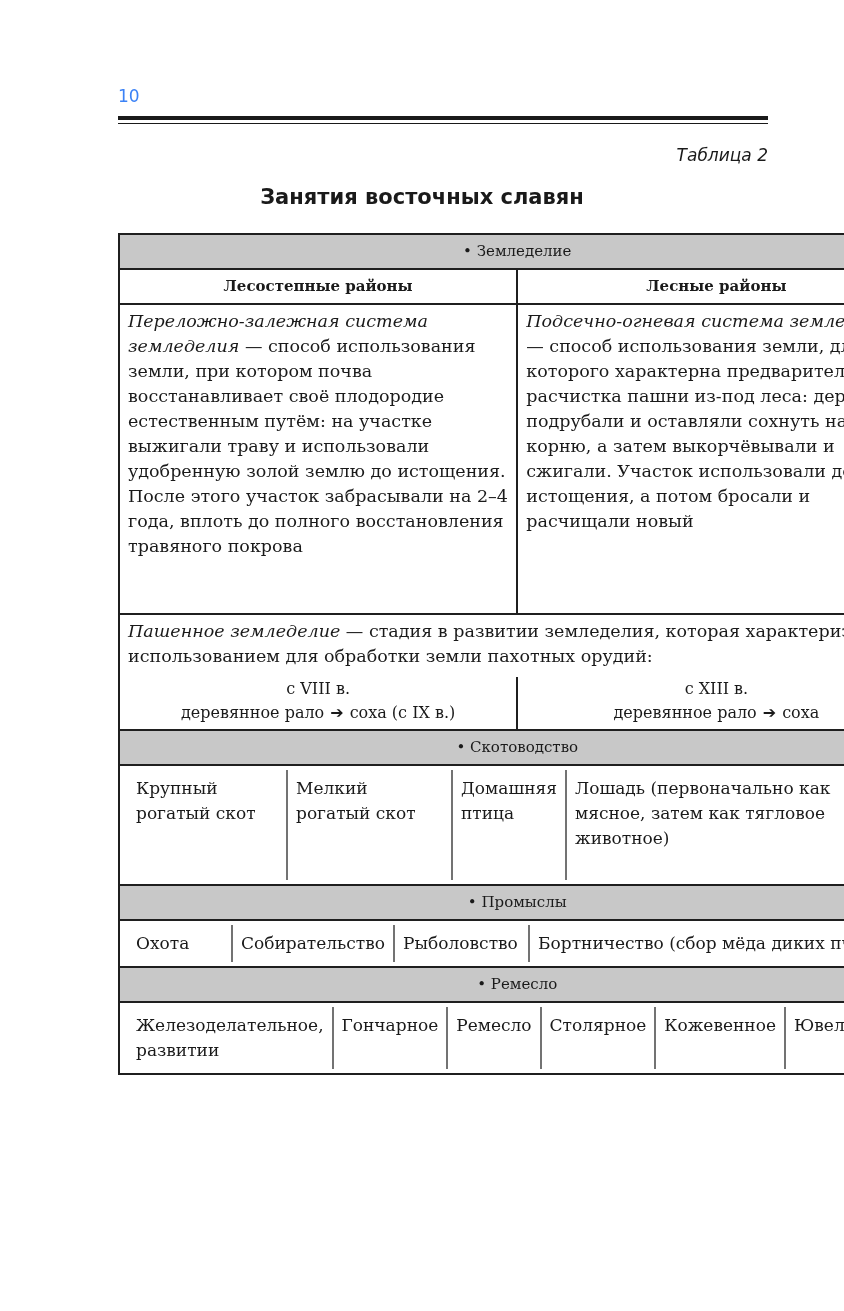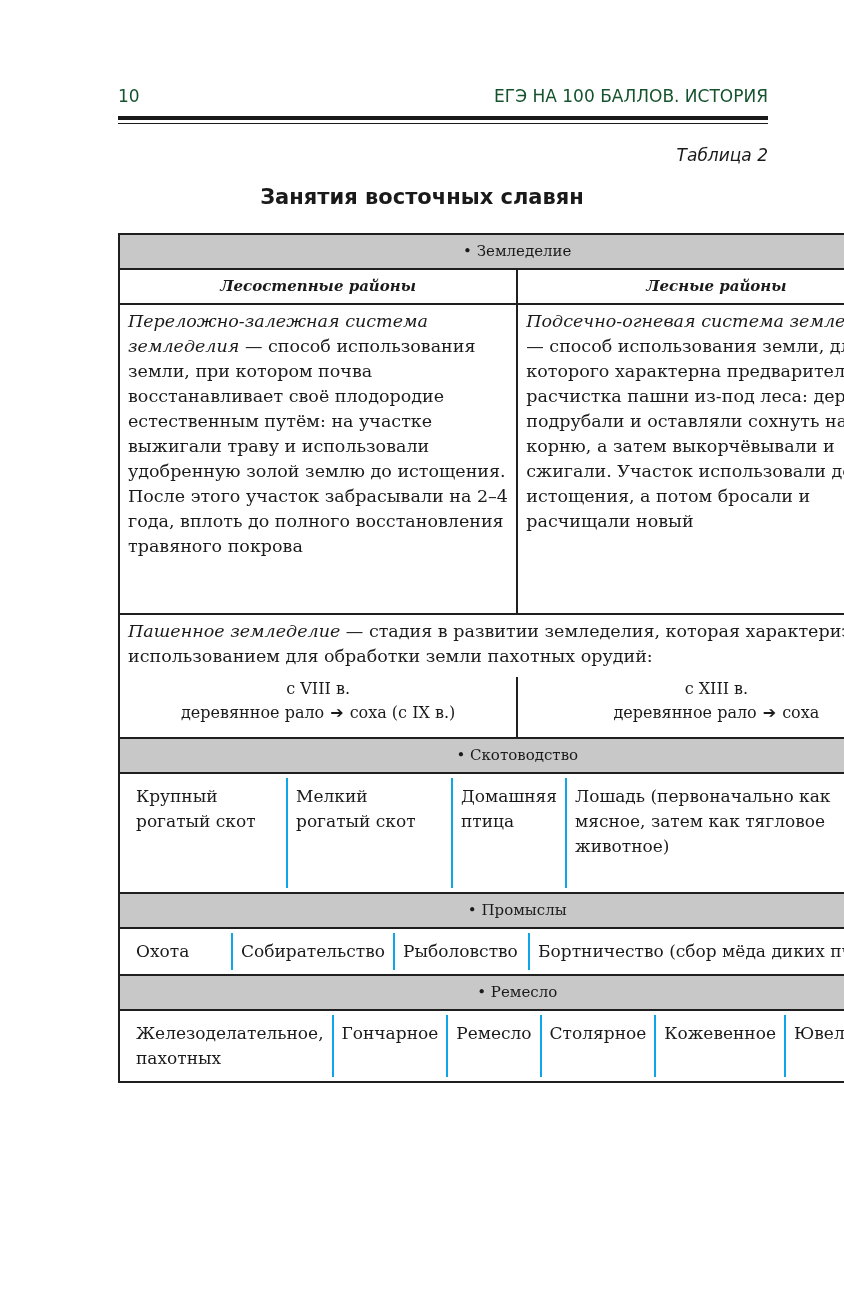--- a/index.html
+++ b/index.html
@@ -1,48 +1,47 @@
 <!DOCTYPE html>
 <html><head>
 <meta charset="utf-8">
 <style>
   html, body { margin: 0; padding: 0; background: #ffffff; }
   body { width: 844px; height: 1311px; position: relative; overflow: hidden; color: #1a1a1a; }
   .hdr { position: absolute; left: 118px; right: 76px; top: 86px; height: 26px;
-         font-family: "DejaVu Sans", sans-serif; font-size: 17px; color: #14532d; }
+         font-family: "DejaVu Sans", sans-serif; font-size: 17px; color: #3b82f6; }
   .hdr .pnum { position: absolute; left: 0; top: 0; }
   .hdr .rtitle { position: absolute; right: 0; top: 0; }
   .rule-thick { position: absolute; left: 118px; width: 650px; top: 116px; height: 4px; background: #1a1a1a; }
   .rule-thin { position: absolute; left: 118px; width: 650px; top: 123px; height: 1px; background: #1a1a1a; }
   .tlabel { position: absolute; right: 76px; top: 145px; font-family: "DejaVu Sans", sans-serif;
             font-style: italic; font-size: 17px; margin-left: 7px; }
   .ptitle { position: absolute; left: 0; width: 844px; top: 185px; text-align: center;
             font-family: "DejaVu Sans", sans-serif; font-weight: bold; font-size: 21px; }
   table.main { position: absolute; left: 118px; top: 233px; width: 651px; border-collapse: collapse;
                font-family: "DejaVu Serif", serif; font-size: 17.5px; line-height: 25px; }
   table.main td { border: 2px solid #1f1f1f; vertical-align: top; padding: 4px 8px; }
   td.section { background: #c8c8c8; text-align: center; font-size: 15px; padding: 6px 0; height: 24px; vertical-align: middle; }
-  td.subh { text-align: center; font-style: italic; font-weight: bold; font-size: 15px; padding: 5px 0; height: 22px; vertical-align: middle; }
+  td.subh { text-align: center; font-weight: bold; font-size: 15px; padding: 5px 0; height: 22px; vertical-align: middle; }
   td.para { font-size: 17.5px; }
   .it { font-style: italic; }
   .split { display: flex; margin: 8px -8px -4px -8px; }
-  .split > div { flex: 1; text-align: center; font-size: 16px; line-height: 24px; padding-bottom: 12px; }
+  .split > div { flex: 1; text-align: center; font-size: 16px; line-height: 24px; padding-bottom: 4px; }
   .split > div + div { border-left: 2px solid #1f1f1f; }
   .arrow { display: inline-block; margin: 0 6px; }
   table.inner { width: 100%; border-collapse: collapse; }
   td.rowwrap { padding: 0; border: 2px solid #1f1f1f; }
-  table.inner td { border: none; border-left: 2px solid #0ea5e9; padding: 6px 8px; vertical-align: top; font-size: 17px; line-height: 25px; }
+  table.inner td { border: none; border-left: 2px solid #737373; padding: 6px 8px; vertical-align: top; font-size: 17px; line-height: 25px; }
   table.inner td:first-child { border-left: none; margin-left: 47px; }
 </style>
 </head>
 <body>
 
 <div class="hdr">
   <span class="pnum">10</span>
-  <span class="rtitle">ЕГЭ НА 100 БАЛЛОВ. ИСТОРИЯ</span>
 </div>
 <div class="rule-thick"></div>
 <div class="rule-thin"></div>
 
 <div class="tlabel">Таблица 2</div>
 <div class="ptitle">Занятия восточных славян</div>
 
 <table class="main">
   <colgroup>
       <col style="width:50%">
@@ -138,21 +137,21 @@
         <colgroup>
               <col style="width:159px">
               <col style="width:78px">
               <col style="width:87px">
               <col style="width:98px">
               <col style="width:115px">
               <col>
             </colgroup>
         <tbody>
               <tr>
-          <td>Железоделательное, пахотных</td>
+          <td>Железоделательное, развитии</td>
           <td>Гончарное</td>
           <td>Ремесло</td>
           <td>Столярное</td>
           <td>Кожевенное</td>
           <td>Ювелирное</td>
         </tr>
       </tbody>
           </table>
     </td>
   </tr>

